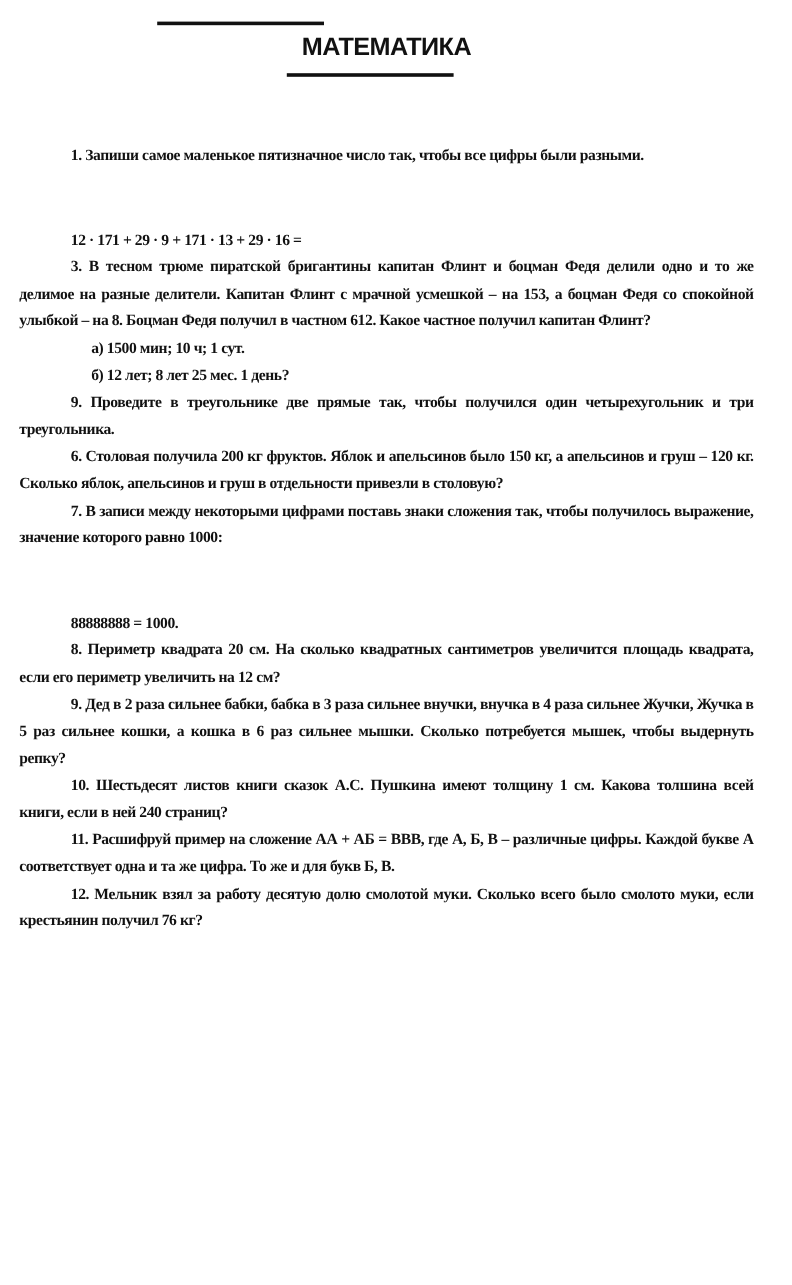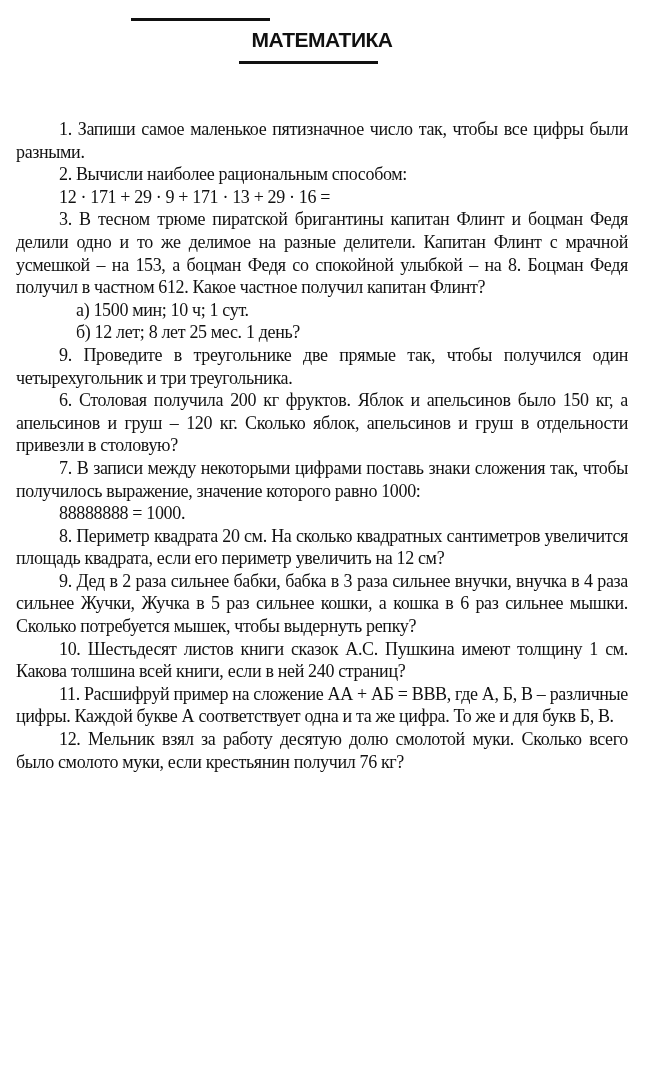--- a/index.html
+++ b/index.html
@@ -10,37 +10,36 @@
   .rule { position: absolute; height: 3px; background: #111; }
   .rule-top { left: 131px; top: 18px; width: 139px; }
   .rule-bottom { left: 239px; top: 61px; width: 139px; }
   .title {
     position: absolute; left: 0; right: 0; top: 28px; text-align: center;
     font-family: "Liberation Sans", sans-serif; font-weight: bold;
     font-size: 21px; letter-spacing: -0.5px; transform: translateX(-8px);
   }
   .content {
     position: absolute; left: 16px; top: 118px; width: 612px;
-    font-size: 18px; line-height: 22.6px; text-align: justify;
-    font-weight: normal; letter-spacing: -0.35px;
+    font-size: 13px; line-height: 22.6px; text-align: justify;
+    font-weight: bold; letter-spacing: -0.35px;
   }
   .content p { margin: 0; text-indent: 43px; }
-  .content p.noindent { text-indent: 0; padding-left: 43px; }
+  .content p.noindent { text-indent: 0; padding-left: 43px; margin-top: 48px; }
   .content p.sub { text-indent: 0; padding-left: 60px; }
 </style>
 </head>
 <body>
 
 <div class="rule rule-top"></div>
 <div class="title">МАТЕМАТИКА</div>
 <div class="rule rule-bottom"></div>
 
 <div class="content">
   <p>1. Запиши самое маленькое пятизначное число так, чтобы все цифры были разными.</p>
-  <p>2. Вычисли наиболее рациональным способом:</p>
   <p class="noindent">12 · 171 + 29 · 9 + 171 · 13 + 29 · 16 =</p>
   <p>3. В тесном трюме пиратской бригантины капитан Флинт и боцман Федя делили одно и то же делимое на разные делители. Капитан Флинт с мрачной усмешкой – на 153, а боцман Федя со спокойной улыбкой – на 8. Боцман Федя получил в частном 612. Какое частное получил капитан Флинт?</p>
   <p class="sub">а) 1500 мин; 10 ч; 1 сут.</p>
   <p class="sub">б) 12 лет; 8 лет 25 мес. 1 день?</p>
   <p>9. Проведите в треугольнике две прямые так, чтобы получился один четырехугольник и три треугольника.</p>
   <p>6. Столовая получила 200 кг фруктов. Яблок и апельсинов было 150 кг, а апельсинов и груш – 120 кг. Сколько яблок, апельсинов и груш в отдельности привезли в столовую?</p>
   <p>7. В записи между некоторыми цифрами поставь знаки сложения так, чтобы получилось выражение, значение которого равно 1000:</p>
   <p class="noindent">88888888 = 1000.</p>
   <p>8. Периметр квадрата 20 см. На сколько квадратных сантиметров увеличится площадь квадрата, если его периметр увеличить на 12 см?</p>
   <p>9. Дед в 2 раза сильнее бабки, бабка в 3 раза сильнее внучки, внучка в 4 раза сильнее Жучки, Жучка в 5 раз сильнее кошки, а кошка в 6 раз сильнее мышки. Сколько потребуется мышек, чтобы выдернуть репку?</p>

